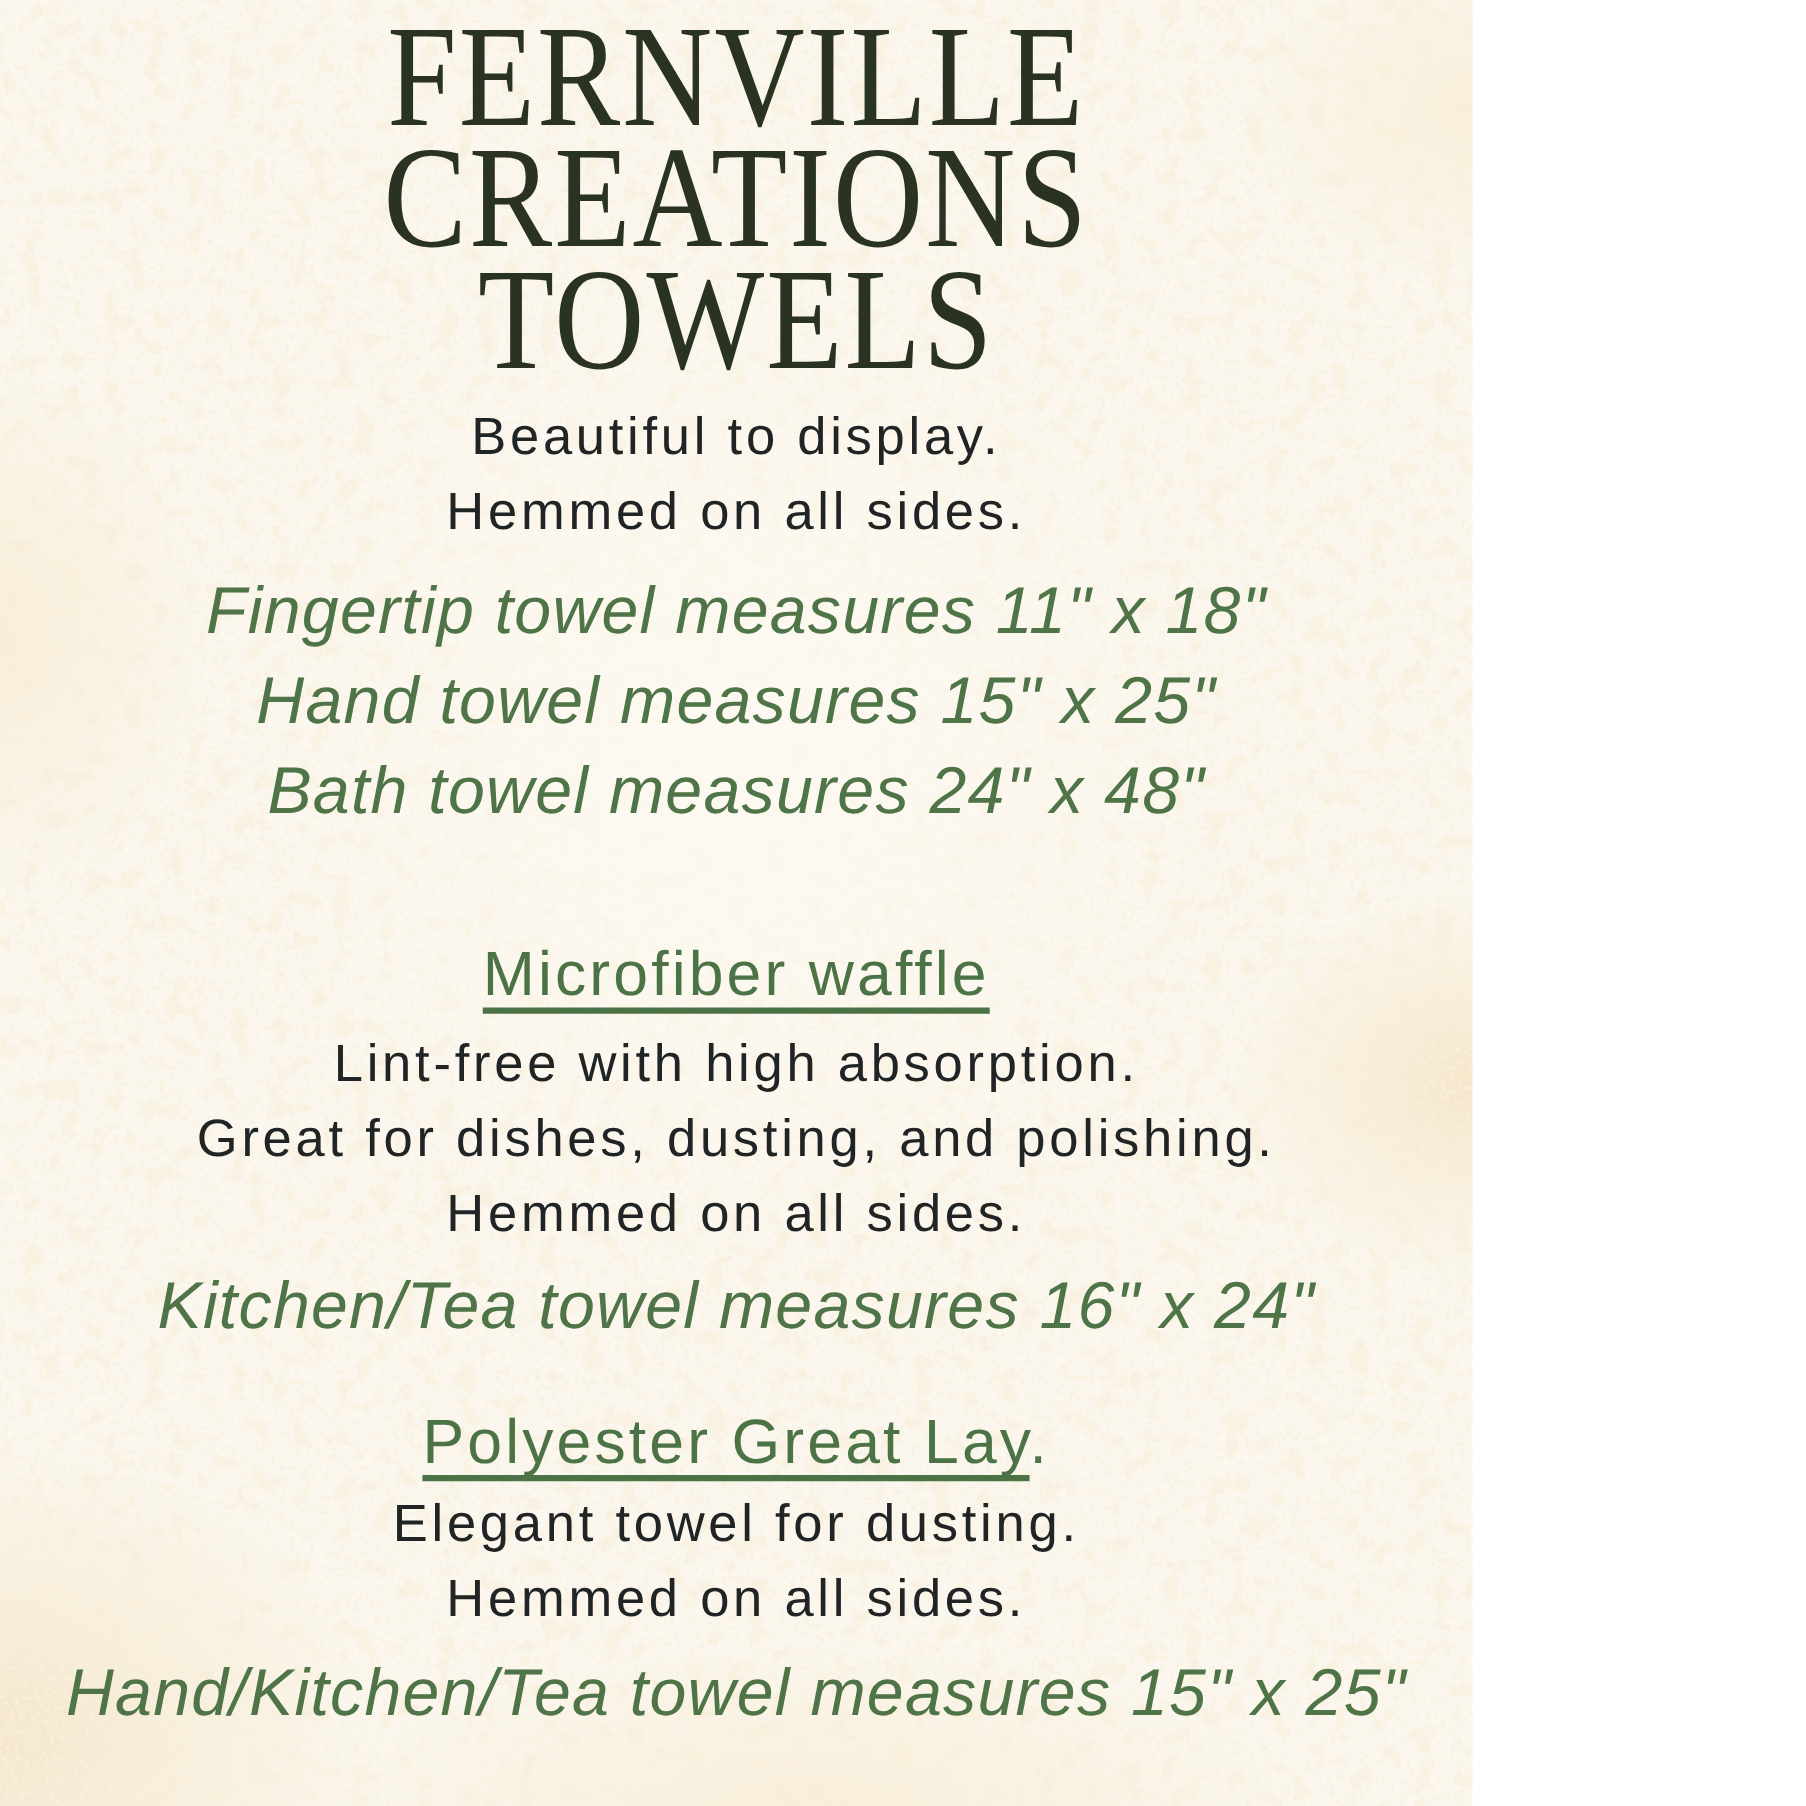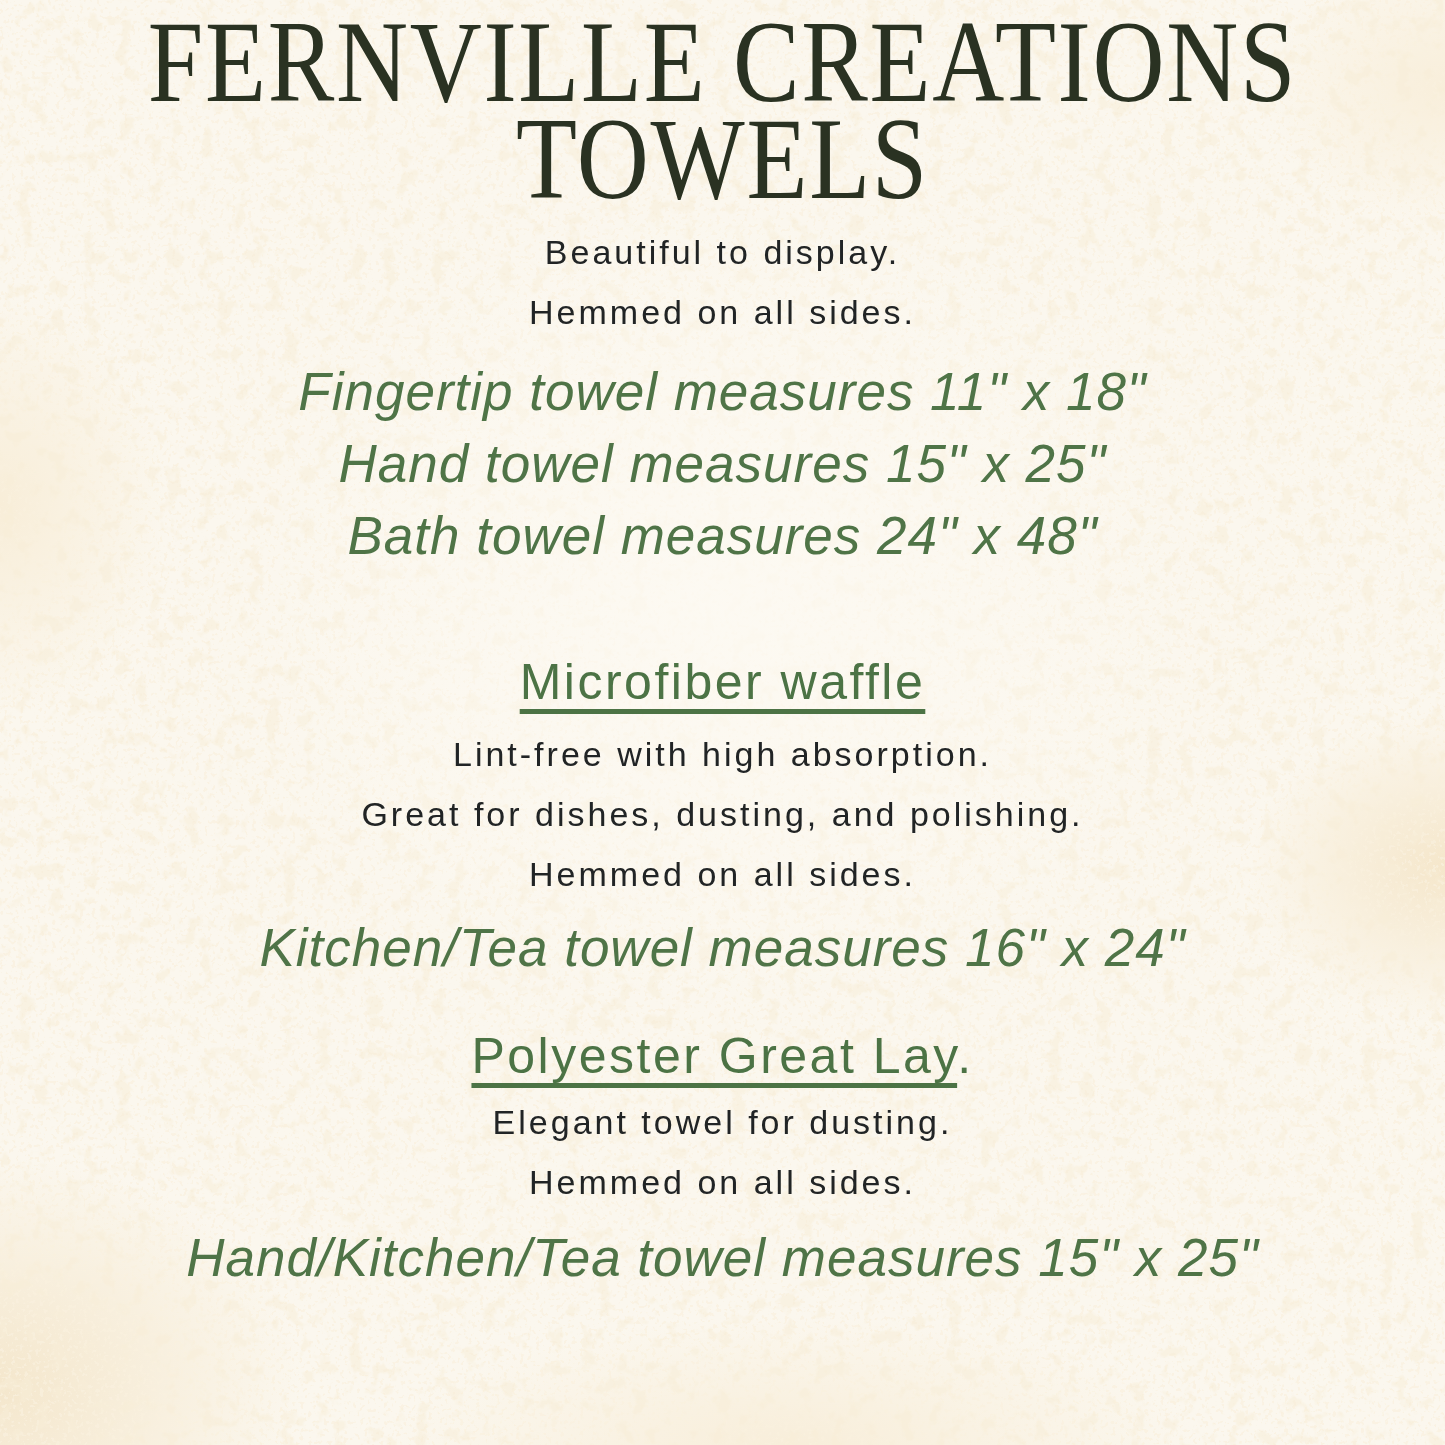--- a/index.html
+++ b/index.html
@@ -1,20 +1,20 @@
 <!DOCTYPE html>
 <html><head>
 <meta charset="utf-8">
 <style>
   html, body { margin: 0; padding: 0; }
   body { width: 1445px; height: 1445px; overflow: hidden; }
 
   .page {
     position: relative;
-    width: 1445px;
+    width: 1178px;
     height: 1445px;
     overflow: hidden;
     font-family: "Liberation Sans", sans-serif;
     background:
       radial-gradient(ellipse 280px 220px at 100% 60%, rgba(242,222,184,0.65), rgba(242,222,184,0) 70%),
       radial-gradient(ellipse 420px 320px at 0% 96%, rgba(240,220,182,0.6), rgba(240,220,182,0) 72%),
       radial-gradient(ellipse 240px 300px at 0% 35%, rgba(245,228,195,0.5), rgba(245,228,195,0) 70%),
       radial-gradient(ellipse 260px 200px at 100% 6%, rgba(245,228,195,0.45), rgba(245,228,195,0) 70%),
       radial-gradient(ellipse 560px 180px at 55% 100%, rgba(243,224,188,0.4), rgba(243,224,188,0) 72%),
       #fbf7ee;
@@ -53,21 +53,21 @@
   h2 .u {
     text-decoration: underline;
     text-decoration-thickness: 5px;
     text-underline-offset: 10px;
     text-decoration-skip-ink: auto;
   }
   h2 .suffix { text-decoration: none; }
 
   .features p {
     margin: 0;
-    font-size: 34px;
+    font-size: 42px;
     line-height: 60px;
     letter-spacing: 3px;
     color: #212425;
   }
 
   .meas p {
     margin: 0;
     font-style: italic;
     font-size: 53px;
     line-height: 72px;

